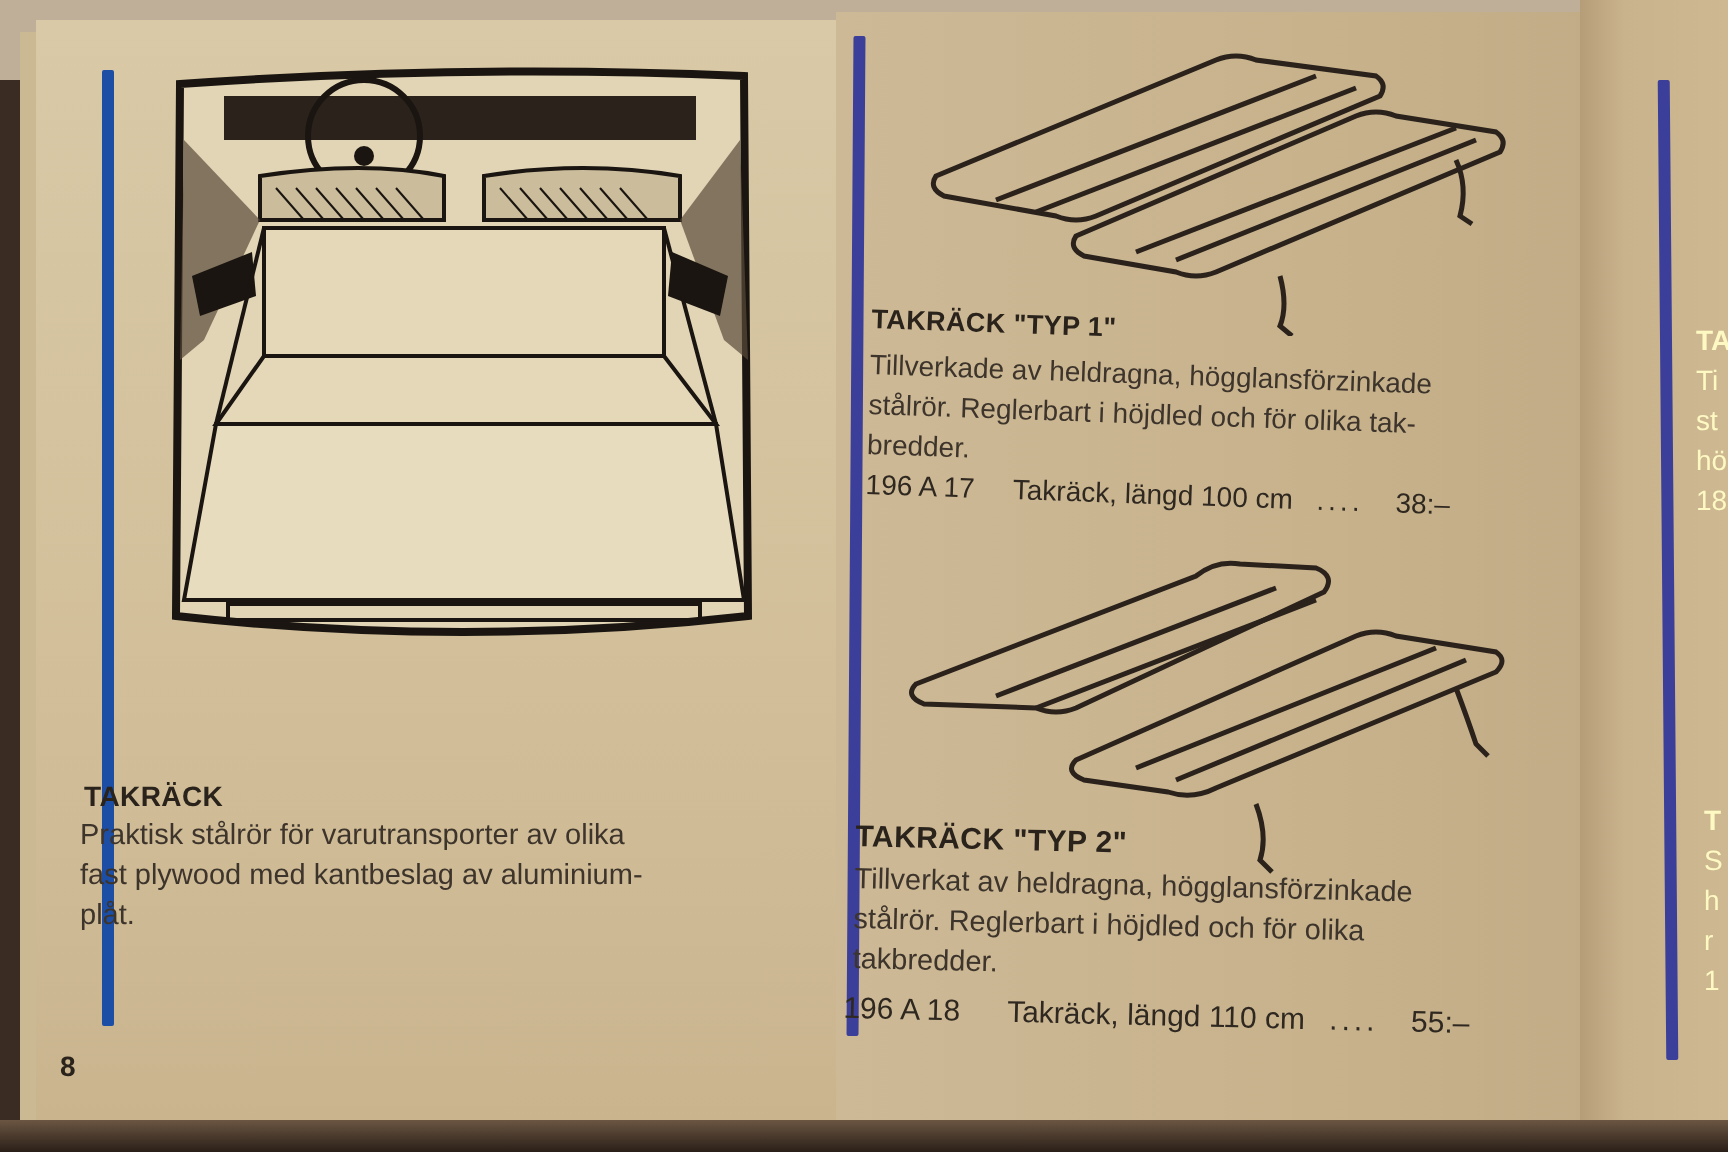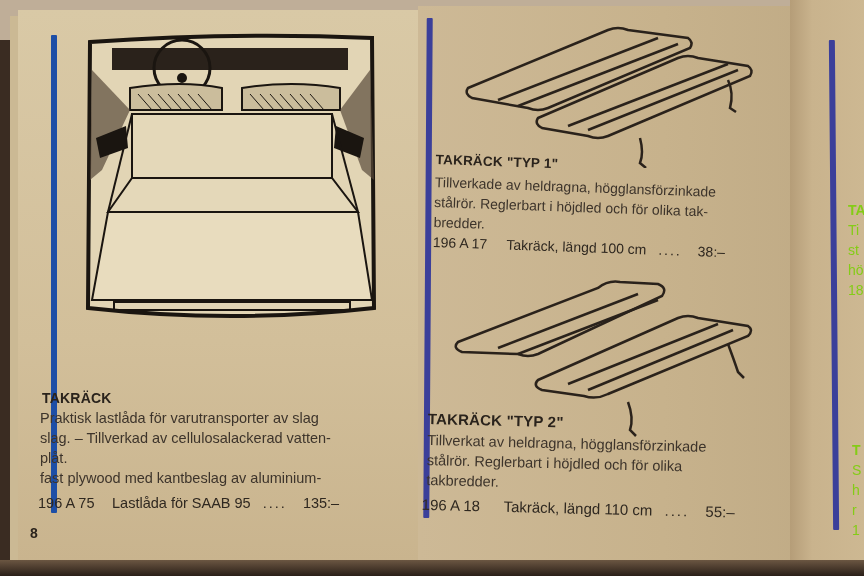--- a/index.html
+++ b/index.html
@@ -46,21 +46,21 @@
   .price-line {
     position:absolute; color:#2f2820; font-size:14.5px; white-space:nowrap;
   }
   .price-line .code { display:inline-block; width:70px; }
   .price-line .dots { margin:0 12px 0 8px; letter-spacing:2px; }
   .page-number {
     position:absolute; left:30px; top:525px; font-size:14px; font-weight:bold; color:#2a231c;
   }
   .rot1 { transform:rotate(2deg); transform-origin:left top; }
   .rot2 { transform:rotate(1.4deg); transform-origin:left top; }
-  .cut-text { position:absolute; color:#84cc16; font-size:14px; line-height:20px; overflow:hidden;margin-top:40px; }
+  .cut-text { position:absolute; color:#fef9c3; font-size:14px; line-height:20px; overflow:hidden; }
 </style>
 </head>
 <body>
 
 <div class="scene">
   <div class="backdrop"></div>
   <div class="page-left-edge"></div>
   <div class="page-left"></div>
   <div class="page-right"></div>
   <div class="next-page"></div>
@@ -105,30 +105,23 @@
       <path d="M26 182 L50 148 L250 148 L276 182 Z" fill="#e4d8b9" stroke="#1a1510" stroke-width="2"></path>
       <line x1="50" y1="84" x2="26" y2="182" stroke="#1a1510" stroke-width="2"></line>
       <line x1="250" y1="84" x2="276" y2="182" stroke="#1a1510" stroke-width="2"></line>
       <path d="M26 182 L276 182 L290 270 L10 270 Z" fill="#e8dcbe" stroke="#1a1510" stroke-width="2"></path>
       <rect x="32" y="272" width="236" height="8" fill="none" stroke="#1a1510" stroke-width="2"></rect>
     </svg>
   </div>
 
   <div class="heading" style="left:42px;top:390px;font-size:14px;">TAKRÄCK</div>
   <div class="body-text" style="left:40px;top:408px;width:332px;">
-    <span>Praktisk lastlåda för varutransporter av slag</span>
-    <span>slag. – Tillverkad av cellulosalackerad vatten-</span>
+    <span>Praktisk stålrör för varutransporter av olika</span>
+    <span>fast plywood med kantbeslag av aluminium-</span>
     <span>plåt.</span>
-    <span>fast plywood med kantbeslag av aluminium-</span>
-  </div>
-  <div class="price-line" style="left:38px;top:495px;">
-    <span class="code">196 A 75</span>
-    <span>Lastlåda för SAAB 95</span>
-    <span class="dots">....</span>
-    <span>135:–</span>
   </div>
   <div class="page-number">8</div>
 
   <div class="illus" style="left:458px;top:18px;">
     <svg width="300" height="150" viewBox="0 0 300 150">
       <g fill="none" stroke="#2a221b" stroke-width="2.5">
         <path d="M10 70 L150 12 Q160 8 170 12 L230 20 Q236 24 232 30 L90 90 Q80 94 70 90 L14 80 Q6 76 10 70 Z"></path>
         <path d="M80 100 L220 40 Q230 36 240 40 L290 48 Q296 52 292 58 L150 118 Q140 122 130 118 L84 110 Q76 106 80 100 Z"></path>
         <line x1="40" y1="82" x2="200" y2="20"></line>
         <line x1="60" y1="88" x2="220" y2="26"></line>

